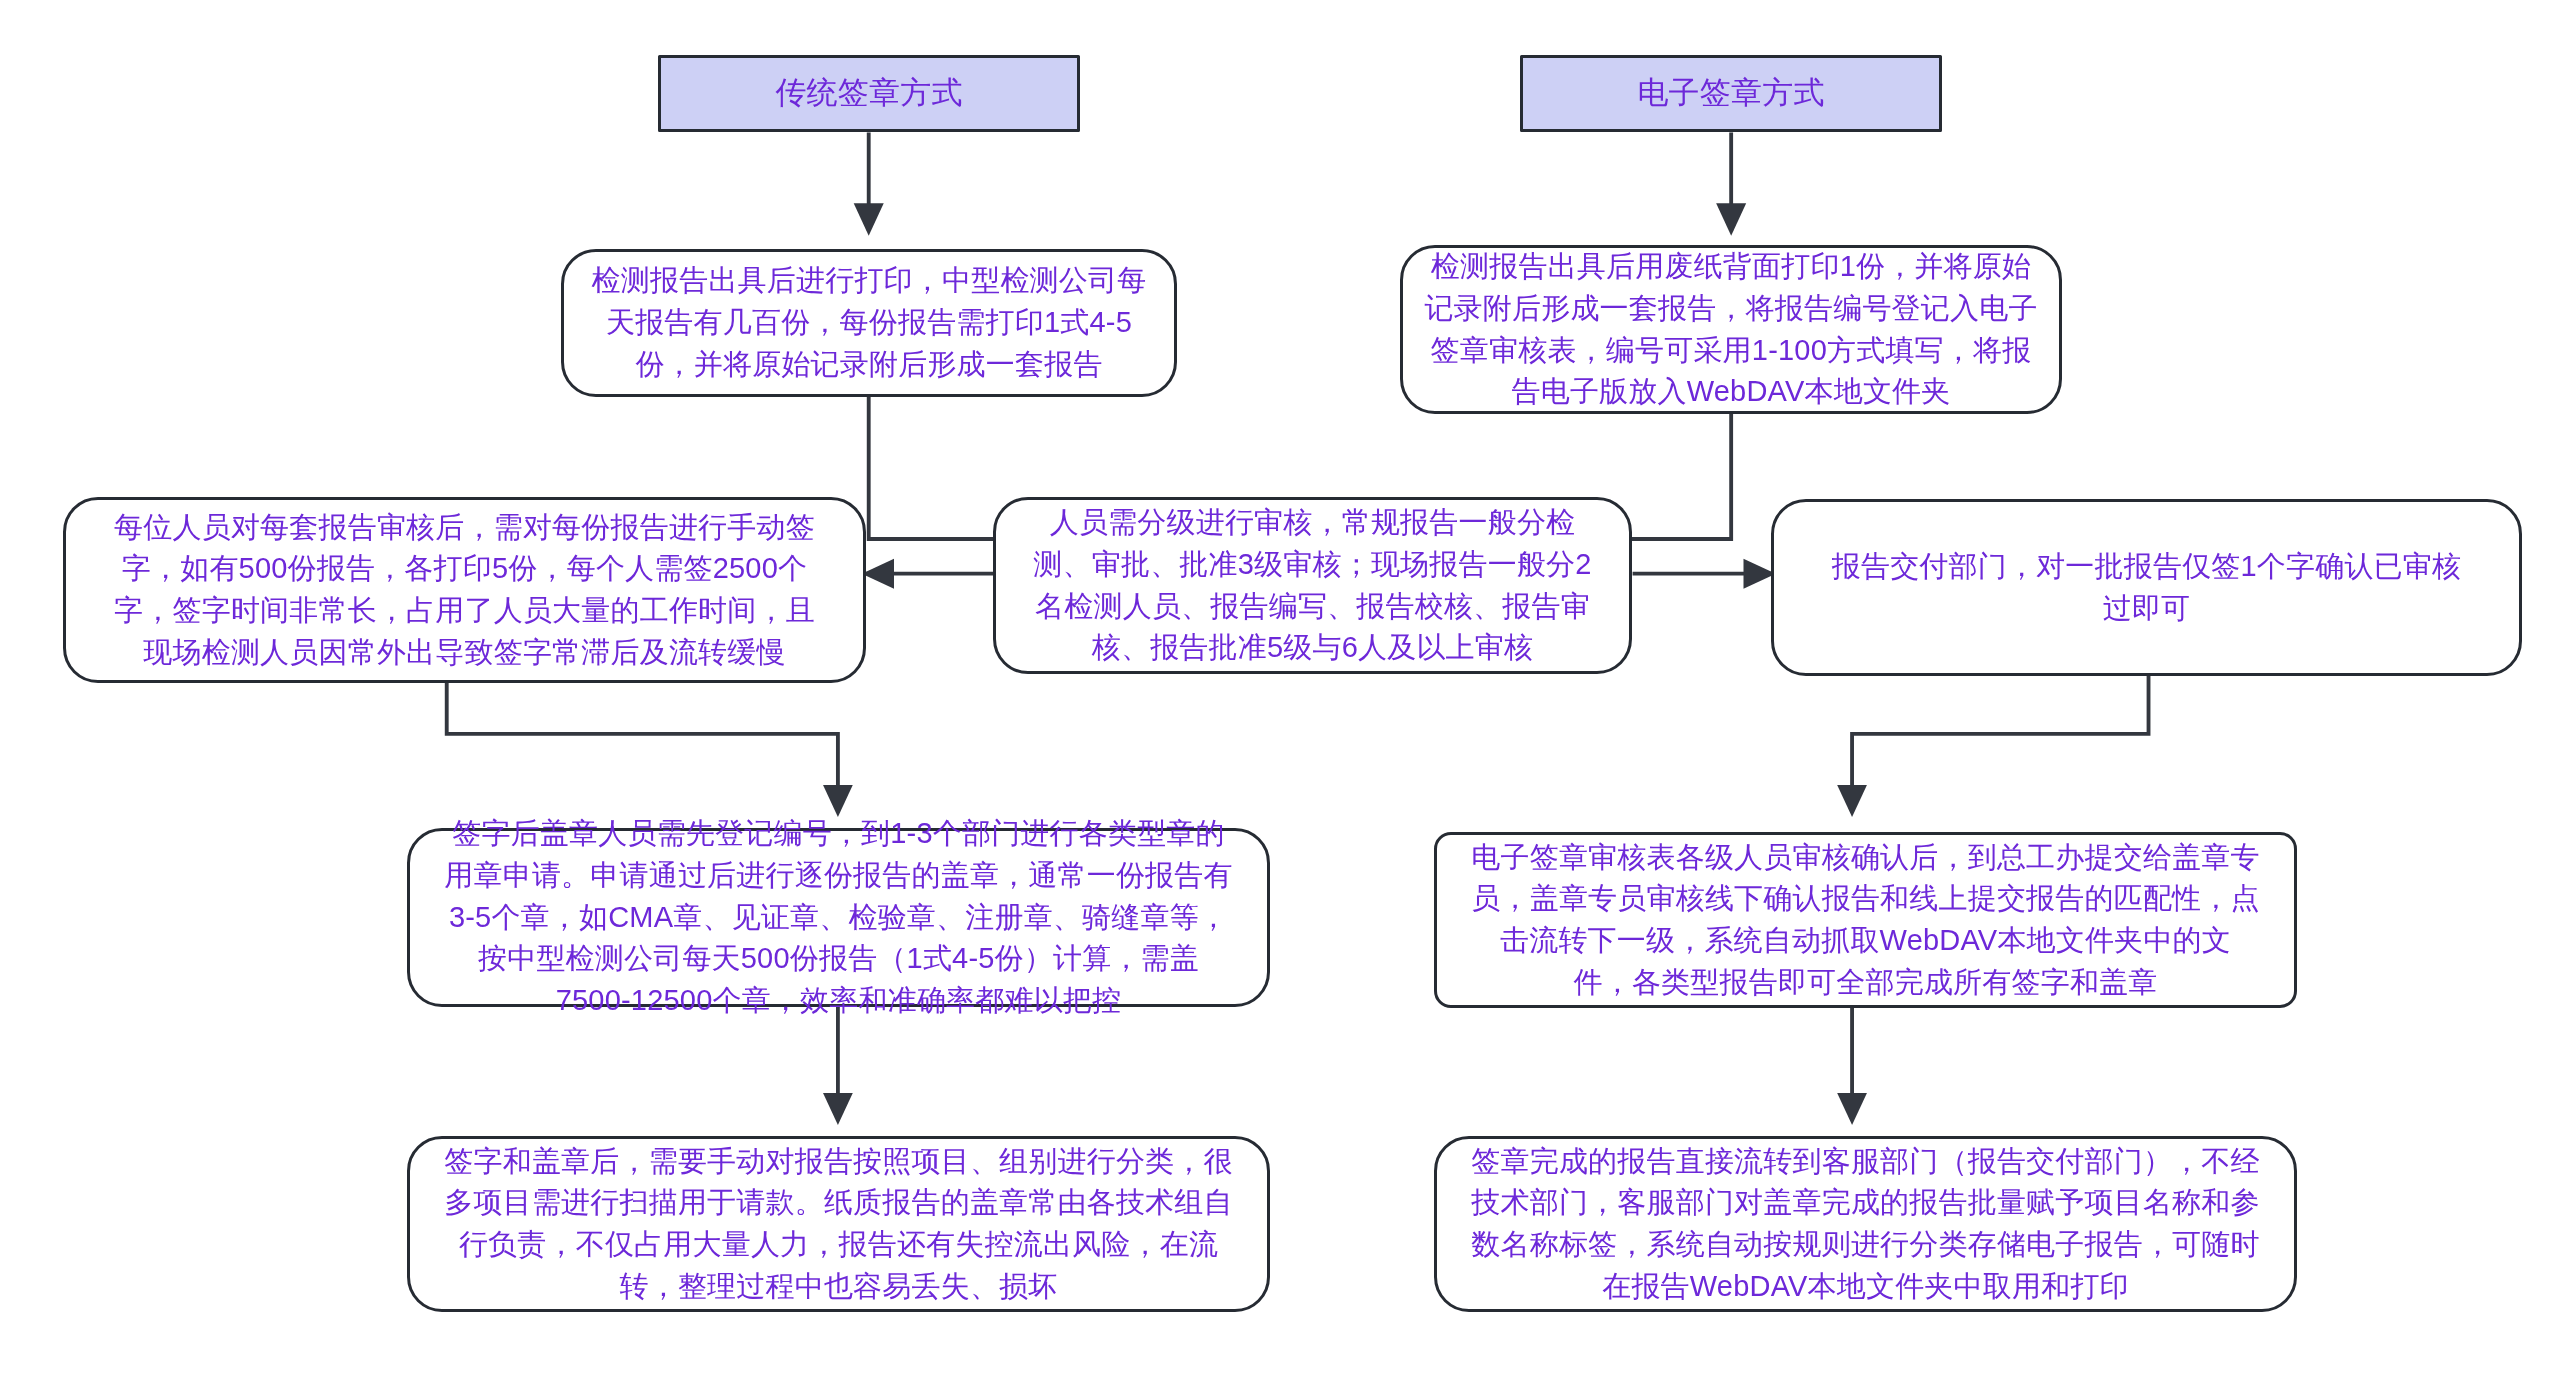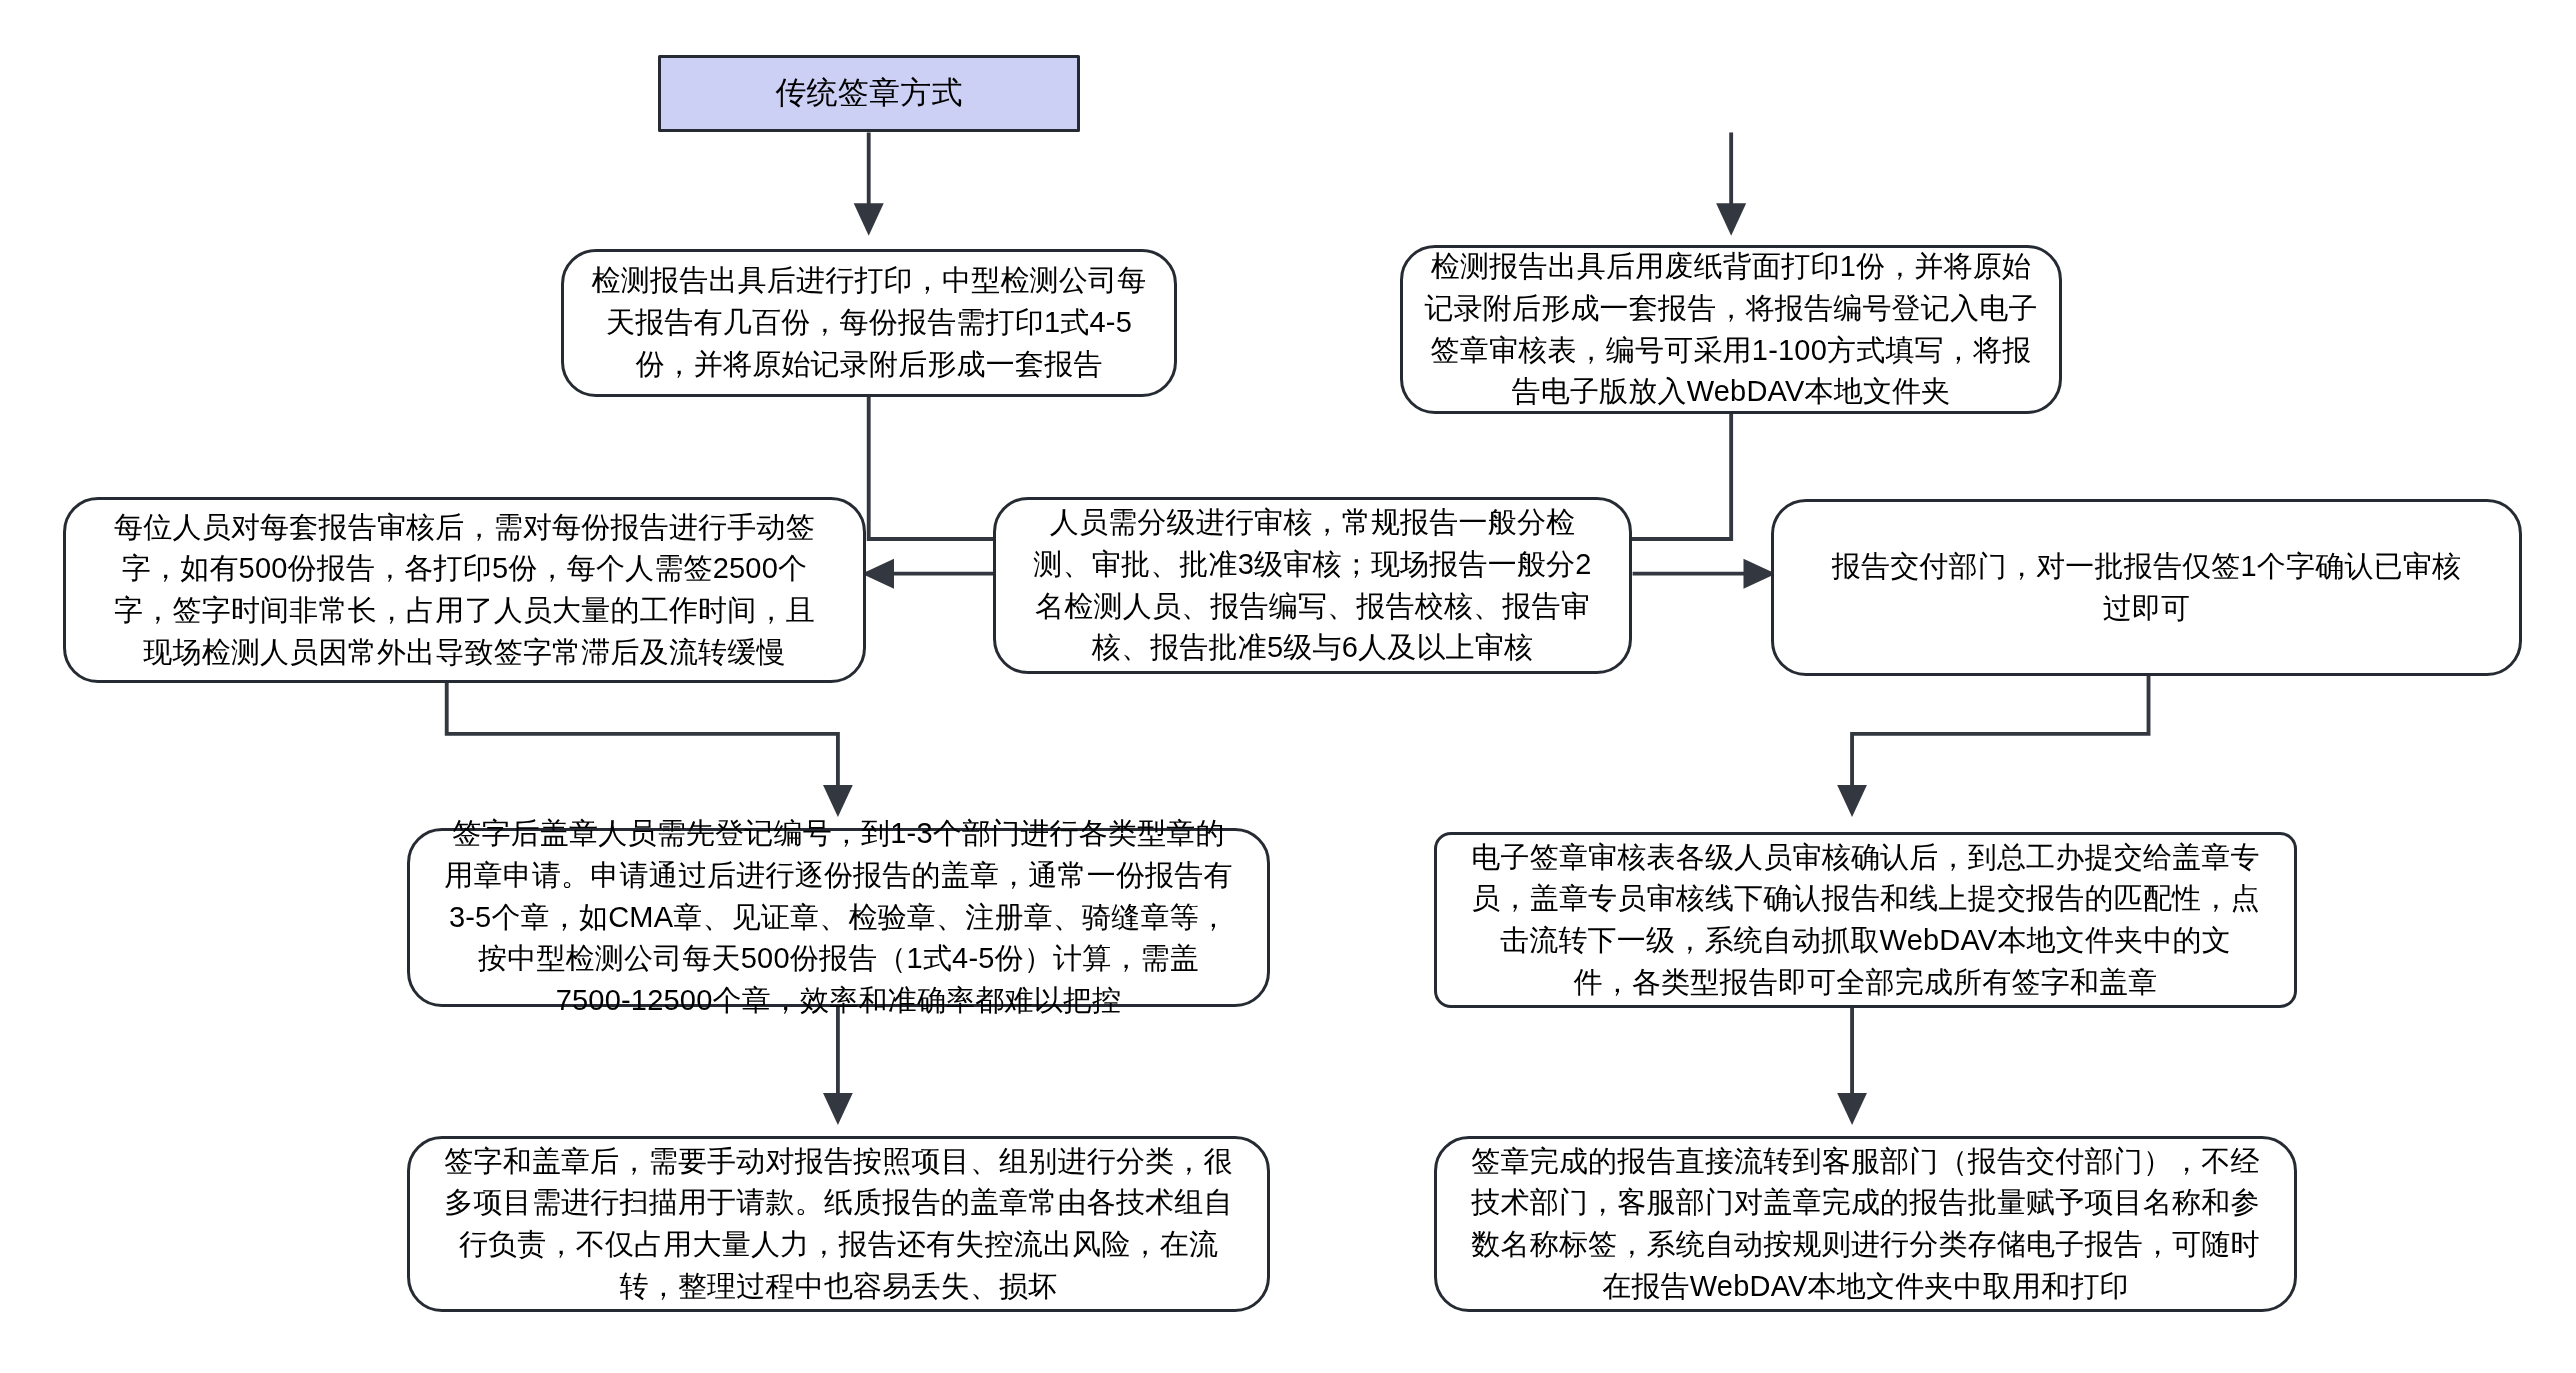--- a/index.html
+++ b/index.html
@@ -30,21 +30,21 @@
   }
   .node {
     position: absolute;
     box-sizing: border-box;
     display: flex;
     align-items: center;
     justify-content: center;
     text-align: center;
     background: #ffffff;
     border: 3.9px solid #262b33;
-    color: #000000;
+    color: #6d28d9;
     line-height: 1.44;
     letter-spacing: 0.2px;
     padding: 5px 17px;
   }
   .node.header {
     background: #cdd0f5;
     border: 3.9px solid #262b33;
     border-radius: 1.5px;
     font-size: 31px;
   }
@@ -91,20 +91,23 @@
       <path d="M1088,1293 L1088,1455" marker-end="url(#arrow)"></path>
 
       <path d="M2405,1293 L2405,1455" marker-end="url(#arrow)"></path>
     </g>
   </svg>
 
   <div class="node header" style="left:658px; top:55px; width:422px; height:77px;">
     <span class="txt">传统签章方式</span>
   </div>
 
+  <div class="node header" style="left:1520px; top:55px; width:422px; height:77px;">
+    <span class="txt">电子签章方式</span>
+  </div>
 
   <div class="node pill" style="left:561px; top:237px; width:616px; height:148px;">
     <span class="txt">检测报告出具后进行打印，中型检测公司每
 天报告有几百份，每份报告需打印1式4-5
 份，并将原始记录附后形成一套报告</span>
   </div>
 
   <div class="node pill" style="left:1400px; top:233px; width:662px; height:169px;">
     <span class="txt">检测报告出具后用废纸背面打印1份，并将原始
 记录附后形成一套报告，将报告编号登记入电子

